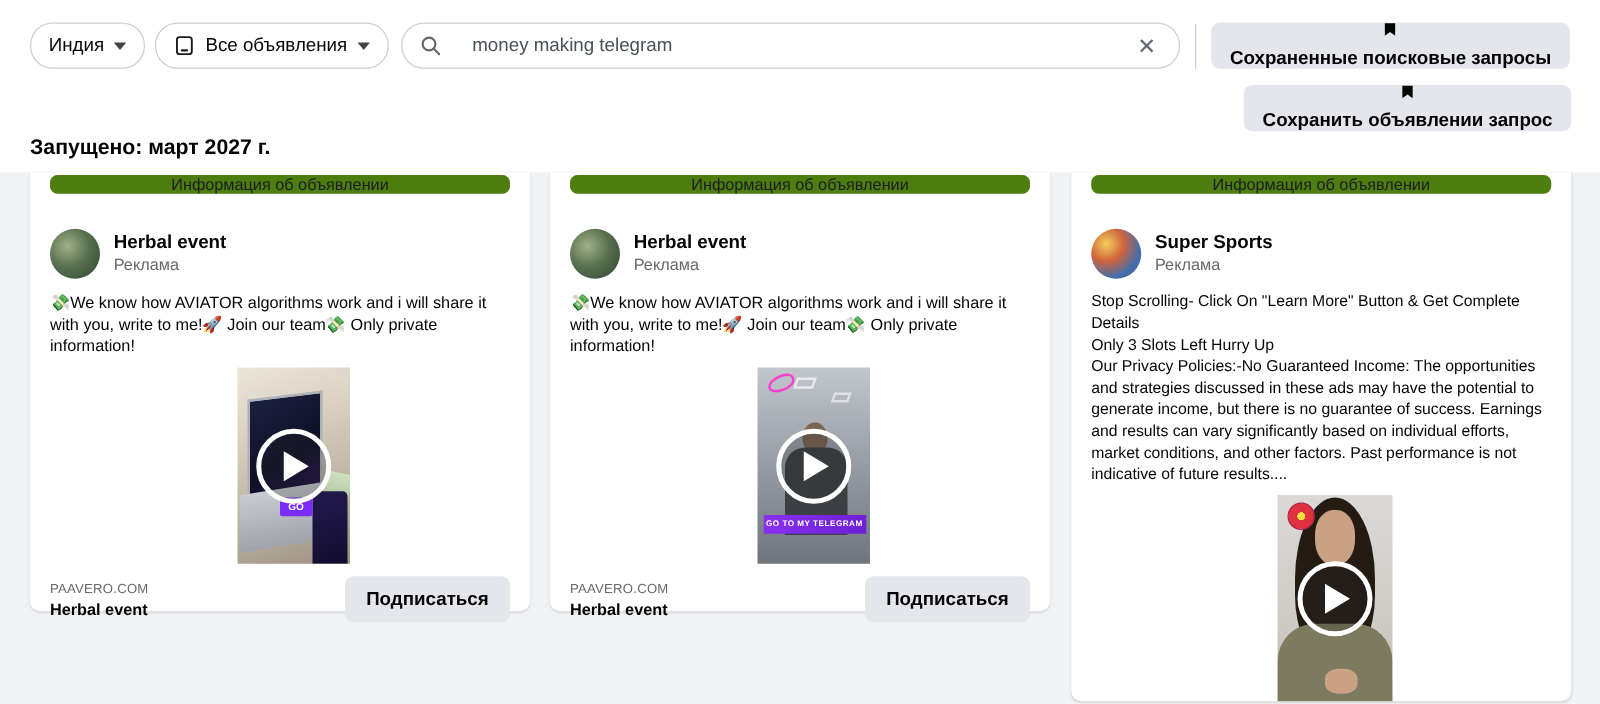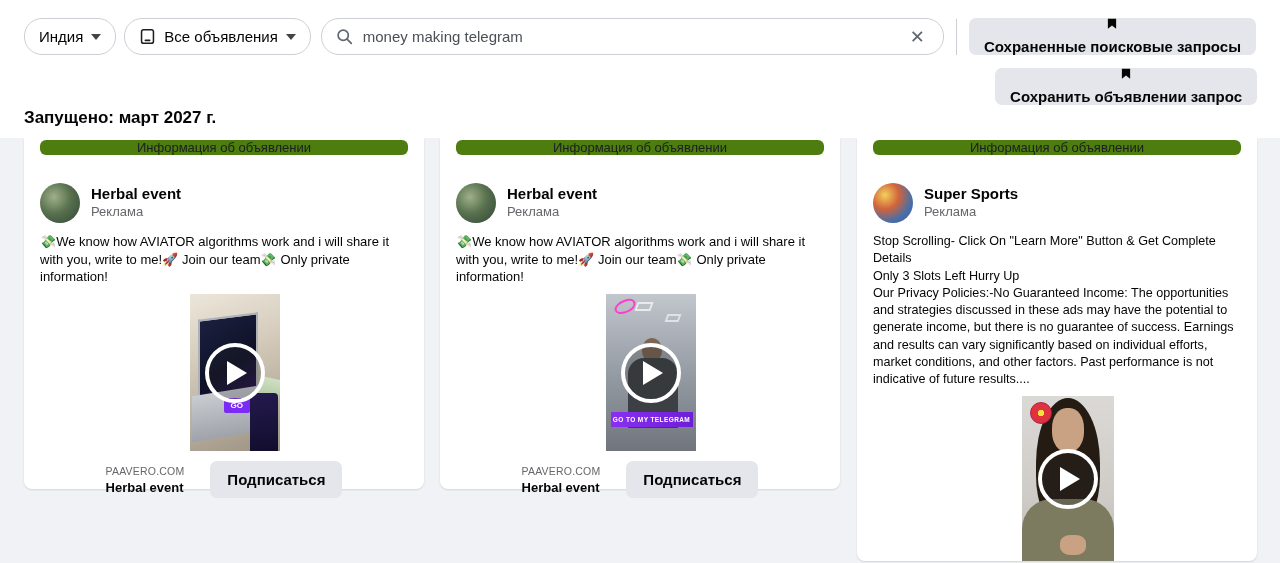--- a/index.html
+++ b/index.html
@@ -11,21 +11,21 @@
   .topbar { position:absolute; left:0; top:0; width:1280px; height:74px;
     background:#fff; border-bottom:1px solid #dcdee3;
     display:flex; align-items:center; padding:0 24px; }
   .pill-select { display:flex; align-items:center; gap:8px;
     border:1px solid #ccd0d5; border-radius:18px; height:37px;
     padding:0 14px; background:#fff; cursor:pointer; font-size:15px; }
   .pill-select + .pill-select { margin-left:8px; }
   .caret { width:0; height:0; border-left:5px solid transparent;
     border-right:5px solid transparent; border-top:6px solid #444; margin-top:1px; }
   .device-ic { width:17px; height:17px; }
-  .searchbox { display:flex; align-items:center; gap:10px; flex:1;
+  .searchbox { display:flex; align-items:center; gap:25px; flex:1;
     border:1px solid #ccd0d5; border-radius:18px; height:37px;
     margin-left:10px; padding:0 14px; background:#fff; }
   .searchbox input { border:none; outline:none; flex:1; font-size:15px;
     color:#4b4f56; font-family:inherit; background:transparent; }
   .clear-x { font-size:18px; color:#606770; cursor:pointer; line-height:1; padding:2px 4px; }
   .vdivider { width:1px; height:36px; background:#ccd0d5; margin:0 12px; }
   .grey-btn { display:flex; align-items:center; gap:9px; background:#e4e6eb;
     border:none; border-radius:7px; height:37px; padding:0 15px;
     font-size:15px; font-weight:600; color:#050505; cursor:pointer;
     font-family:inherit; white-space:nowrap;flex-direction:column; }
@@ -106,21 +106,21 @@
     border-radius:45%; background:#c9a183; }
   .t3-sweater { position:absolute; left:0; bottom:0; width:92px; height:62px;
     border-radius:30px 30px 0 0; background:#7c7a5f; }
   .t3-hand { position:absolute; left:38px; bottom:6px; width:26px; height:20px;
     border-radius:40%; background:#c9a183; }
   .badge-red { position:absolute; left:8px; top:6px; width:22px; height:22px;
     border-radius:50%; background:radial-gradient(circle,#f6e23e 0 22%,#e0313f 23% 100%);
     border:1px solid #b01e49; }
 
   .card-footer { margin-top:auto; display:flex; align-items:center;
-    justify-content:center; padding:10px 16px 12px; gap:26px; }
+    justify-content:space-between; padding:10px 16px 12px; gap:26px; }
   .link-domain { font-size:10.5px; color:#65676b; letter-spacing:.2px; }
   .link-title { font-size:13px; font-weight:600; margin-top:3px; }
   .cta-btn { background:#e4e6eb; border:none; border-radius:7px; padding:10px 17px;
     font-size:15px; font-weight:600; color:#050505; font-family:inherit;
     cursor:pointer; white-space:nowrap; }
 
   .ic { display:inline-block; }
 </style>
 </head>
 <body>

